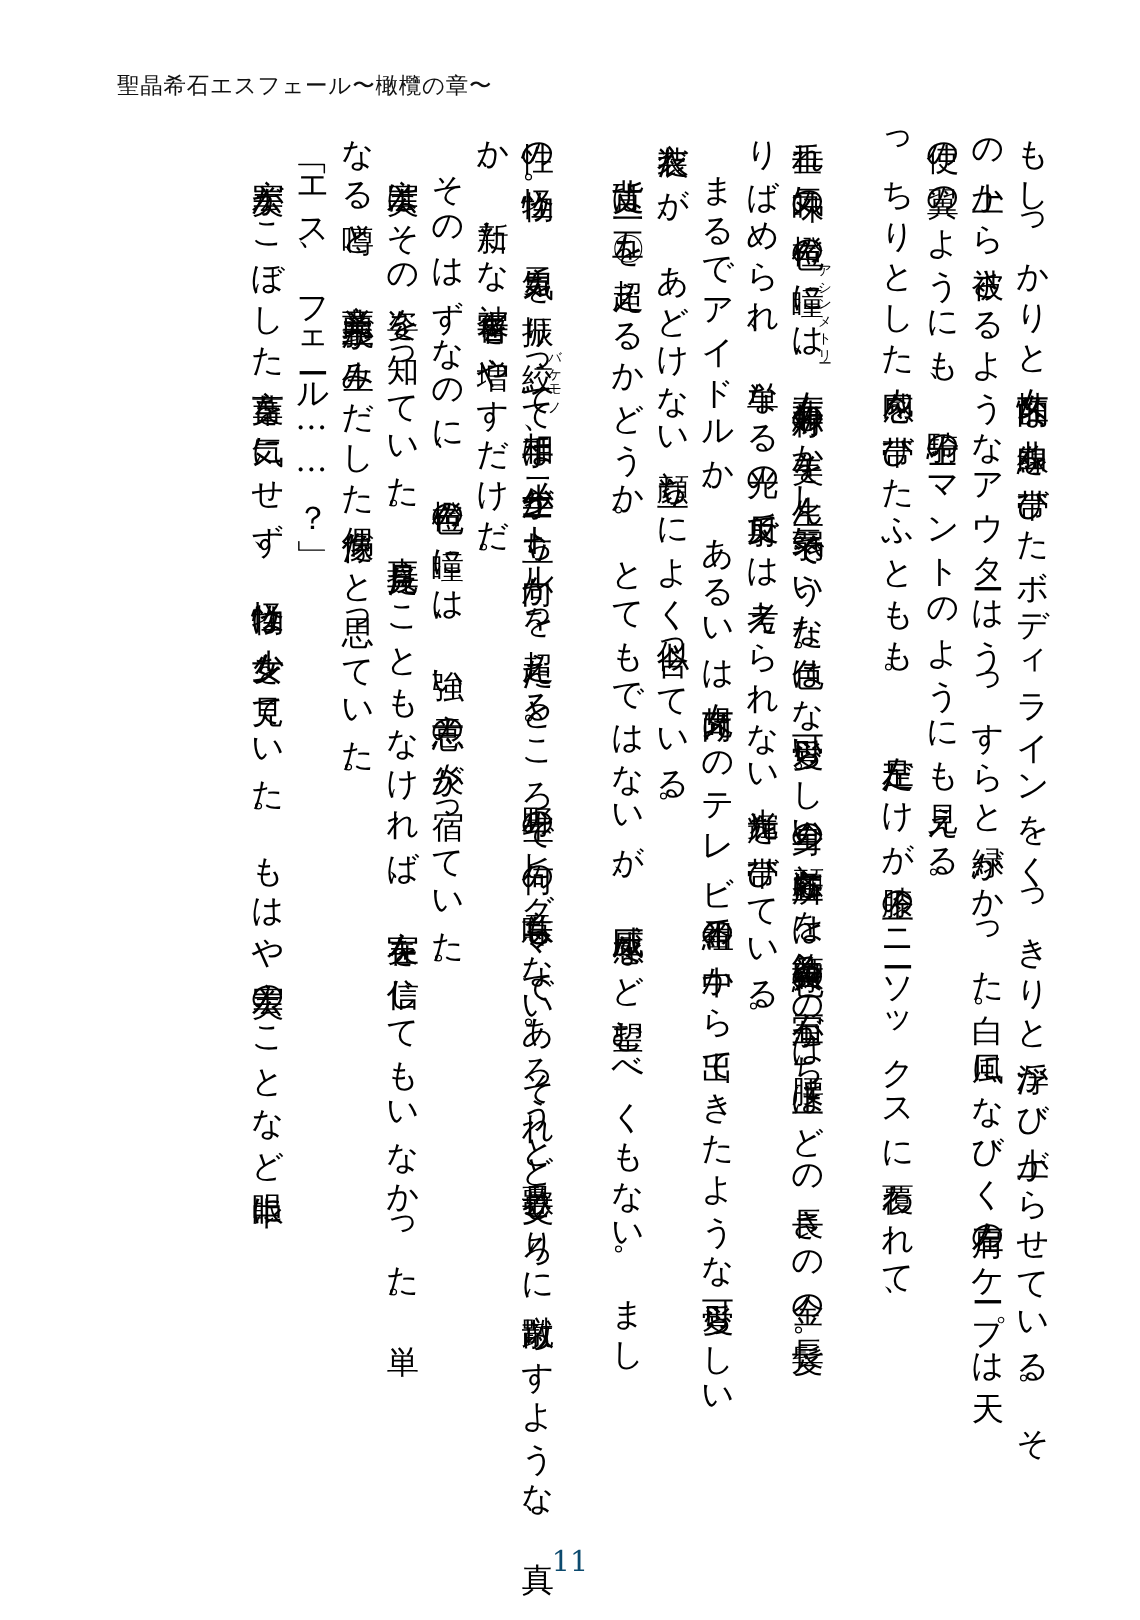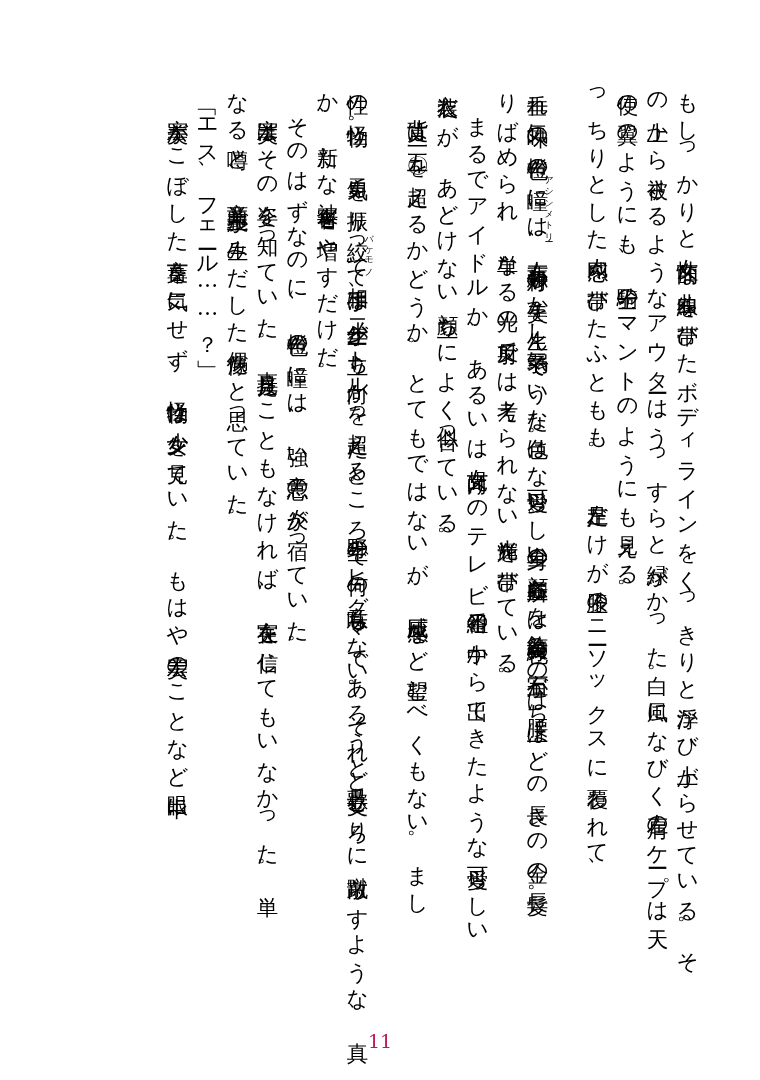--- a/index.html
+++ b/index.html
@@ -88,28 +88,29 @@
     color: #000;
   }
   .page-number {
     position: absolute;
     bottom: 28px;
     left: 0;
     width: 760px;
     text-align: center;
     font-size: 19px;
     font-family: "DejaVu Serif", "Liberation Serif", serif;
-    color: #be185d;
+    color: #0c4a6e;
   }
 </style>
 </head>
 <body>
 
 <div class="page">
 
+  <div class="header-line">聖晶希石エスフェール〜橄欖の章〜</div>
 
   <div class="body-area">
     <div class="vline">もしっかりと女性的な曲線を帯びたボディラインをくっきりと浮かび上がらせている。そ</div>
     <div class="vline">の上から被さるようなアウターはうっすらと緑がかった白。風になびく左肩のケープは天</div>
     <div class="vline">使の翼のようにも、騎士のマントのようにも見える。</div>
     <div class="vline">っちりとした肉感を帯びたふともも。　左足だけが膝上のニーソックスに覆われて、</div>
     <div class="vline ruby-host">
       <span>左右非対称の美を生んでいた。　可愛らしい顔立ちを飾るのは腰上ほどの長さの金の長髪。</span>
       <span class="ruby-mark">アシンメトリー</span>
     </div>

